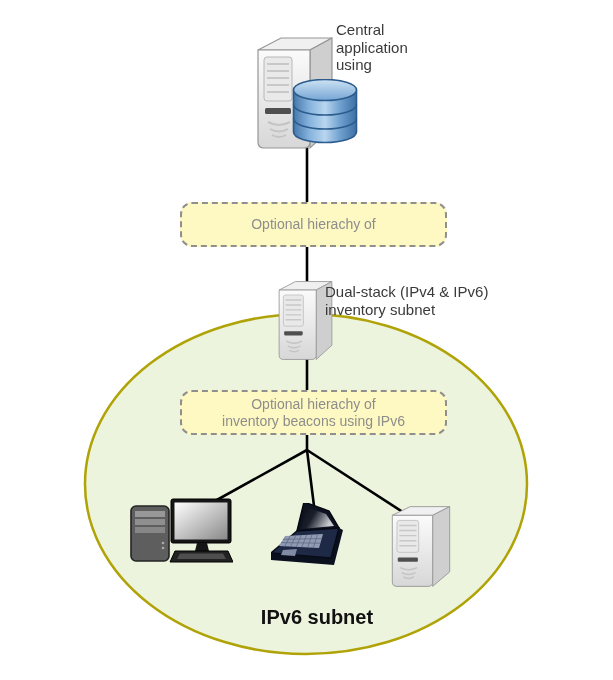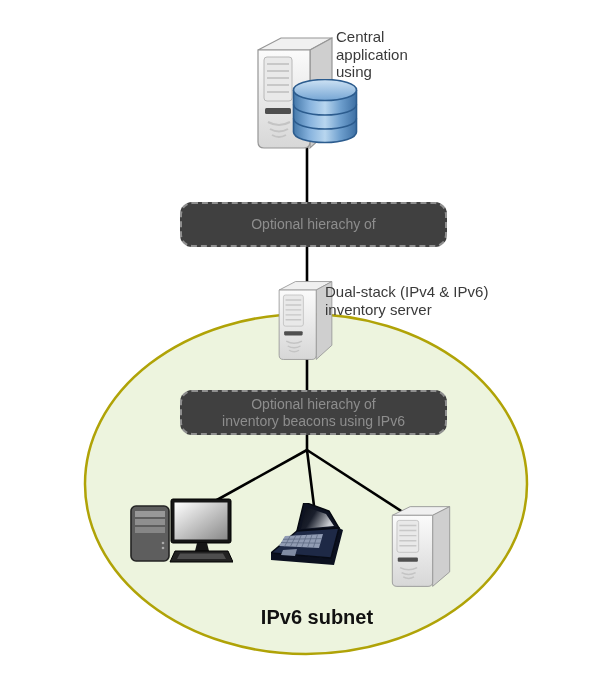--- a/index.html
+++ b/index.html
@@ -6,21 +6,21 @@
   .canvas {
     position:relative; width:613px; height:680px; background:#ffffff;
     font-family:"Liberation Sans", sans-serif; overflow:hidden;
   }
   .layer { position:absolute; left:0; top:0; }
   .subnet-ellipse { fill:#edf4de; stroke:#b0a307; stroke-width:2.5; }
   .connector line { stroke:#000000; stroke-width:2.6; stroke-linecap:butt; }
 
   .opt-box {
     position:absolute; box-sizing:border-box; width:267px; height:45px;
-    background:#404040; border:2px dashed #8f8f8f; border-radius:12px;
+    background:#fef9c3; border:2px dashed #8f8f8f; border-radius:12px;
     display:flex; align-items:center; justify-content:center; text-align:center;
     color:#8d8d8d; font-size:14px; line-height:17px;
   }
   .opt-box .bl { display:block; }
 
   .label { position:absolute; color:#3a3a3a; font-size:15px; line-height:17.5px; }
   .label .bl { display:block; white-space:nowrap; }
   .subnet-label {
     position:absolute; left:259px; top:606px; width:116px; text-align:center;
     color:#111111; font-size:20px; font-weight:bold;
@@ -142,26 +142,26 @@
       <line x1="41.1" y1="31.6" x2="36.6" y2="44.4"></line>
       <line x1="46.6" y1="31.3" x2="42.3" y2="44.7"></line>
     </g>
     <polygon points="12,47 26,46 24,53 10,52" fill="#808ba3"></polygon>
   </svg>
 
   <svg class="icon" style="left:390px; top:503px" width="62" height="87">
     <use href="#towerSym" width="62" height="87"></use>
   </svg>
 
-  <div class="label" style="left:336px; top:28px">
+  <div class="label" style="left:336px; top:21px">
     <span class="bl">Central</span>
     <span class="bl">application</span>
     <span class="bl">using</span>
   </div>
 
   <div class="label" style="left:325px; top:283px">
     <span class="bl">Dual-stack (IPv4 &amp; IPv6)</span>
-    <span class="bl">inventory server</span>
+    <span class="bl">inventory subnet</span>
   </div>
 
   <div class="subnet-label">IPv6 subnet</div>
 
 </div>
 
 </body></html>

